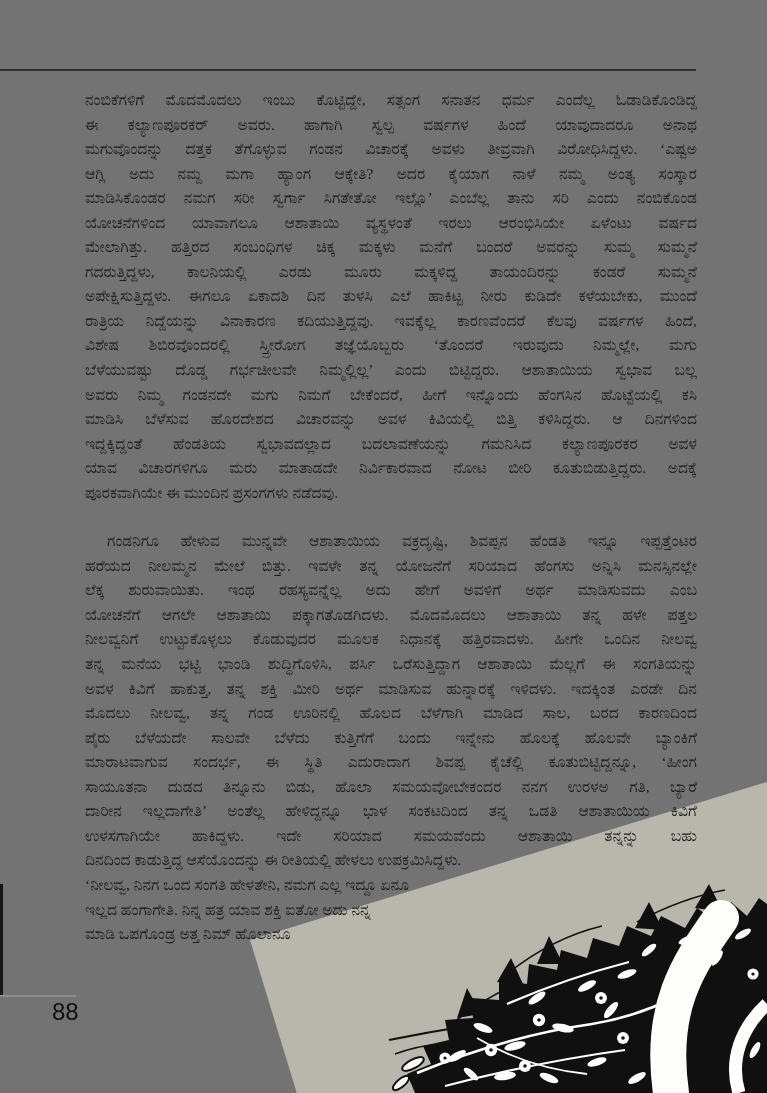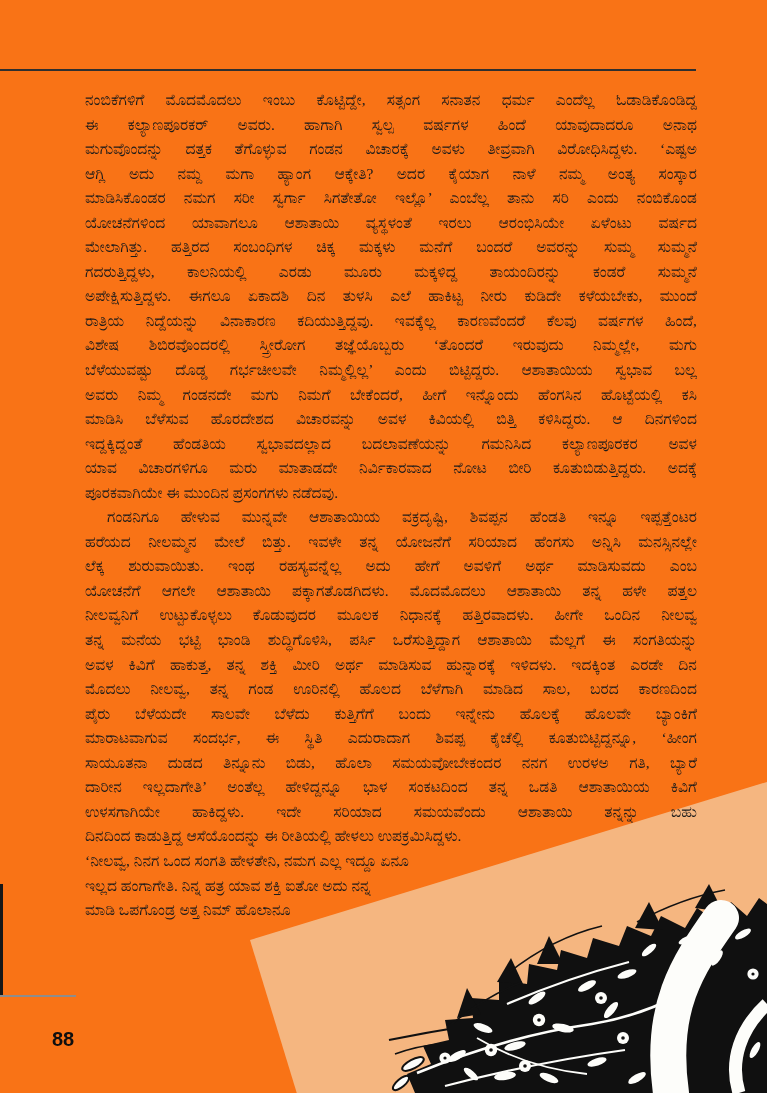--- a/index.html
+++ b/index.html
@@ -1,52 +1,52 @@
 <!DOCTYPE html>
 <html><head>
 <meta charset="utf-8">
 <style>
   html,body { margin:0; padding:0; }
   .page {
     position:relative; width:767px; height:1093px;
-    background:#f97316; overflow:hidden;
+    background:#737373; overflow:hidden;
     font-family:"Liberation Serif", serif;
   }
   .top-rule {
     position:absolute; left:0; top:69px; width:696px; height:2px;
     background:#2f2f2f; z-index:3;
   }
   .tint-band {
     position:absolute; left:250px; top:940px; width:560px; height:260px;
     background:#f3edd9; opacity:.55;
     transform:rotate(-17deg); transform-origin:left top; z-index:0;
   }
   .text-block {
     position:absolute; left:85px; top:88px; width:612px;
     color:#1b1b1b; font-size:15.5px; line-height:24.55px; z-index:2;
   }
   .line {
     max-height:24.55px; overflow:hidden;
     text-align:justify; text-align-last:justify;
   }
   .line.last, .para.quote .line { text-align:right; text-align-last:left; }
-  .para.indent .line.first { text-indent:22px; }
+  .para.indent .line.first { text-indent:22px;margin-top:24px; }
   .para.quote .line { max-width:400px; }
   .edge-mark {
     position:absolute; left:0; top:884px; width:3px; height:112px;
     background:#171717; z-index:3;
   }
   .footer-rule {
     position:absolute; left:0; top:995px; width:76px; height:2px;
     background:#8d8d8d; z-index:3;
   }
   .page-num {
-    position:absolute; left:52px; top:1028px;
+    position:absolute; left:52px; top:998px;
     font-family:"Liberation Sans", sans-serif;
-    font-size:20px; font-weight:bold; color:#0f0f0f; z-index:4;
+    font-size:24px; font-weight:normal; color:#0f0f0f; z-index:4;
   }
   .illustration {
     position:absolute; left:387px; top:878px; width:380px; height:215px; z-index:1;
   }
 </style>
 </head>
 <body>
 
 <div class="page">
 

